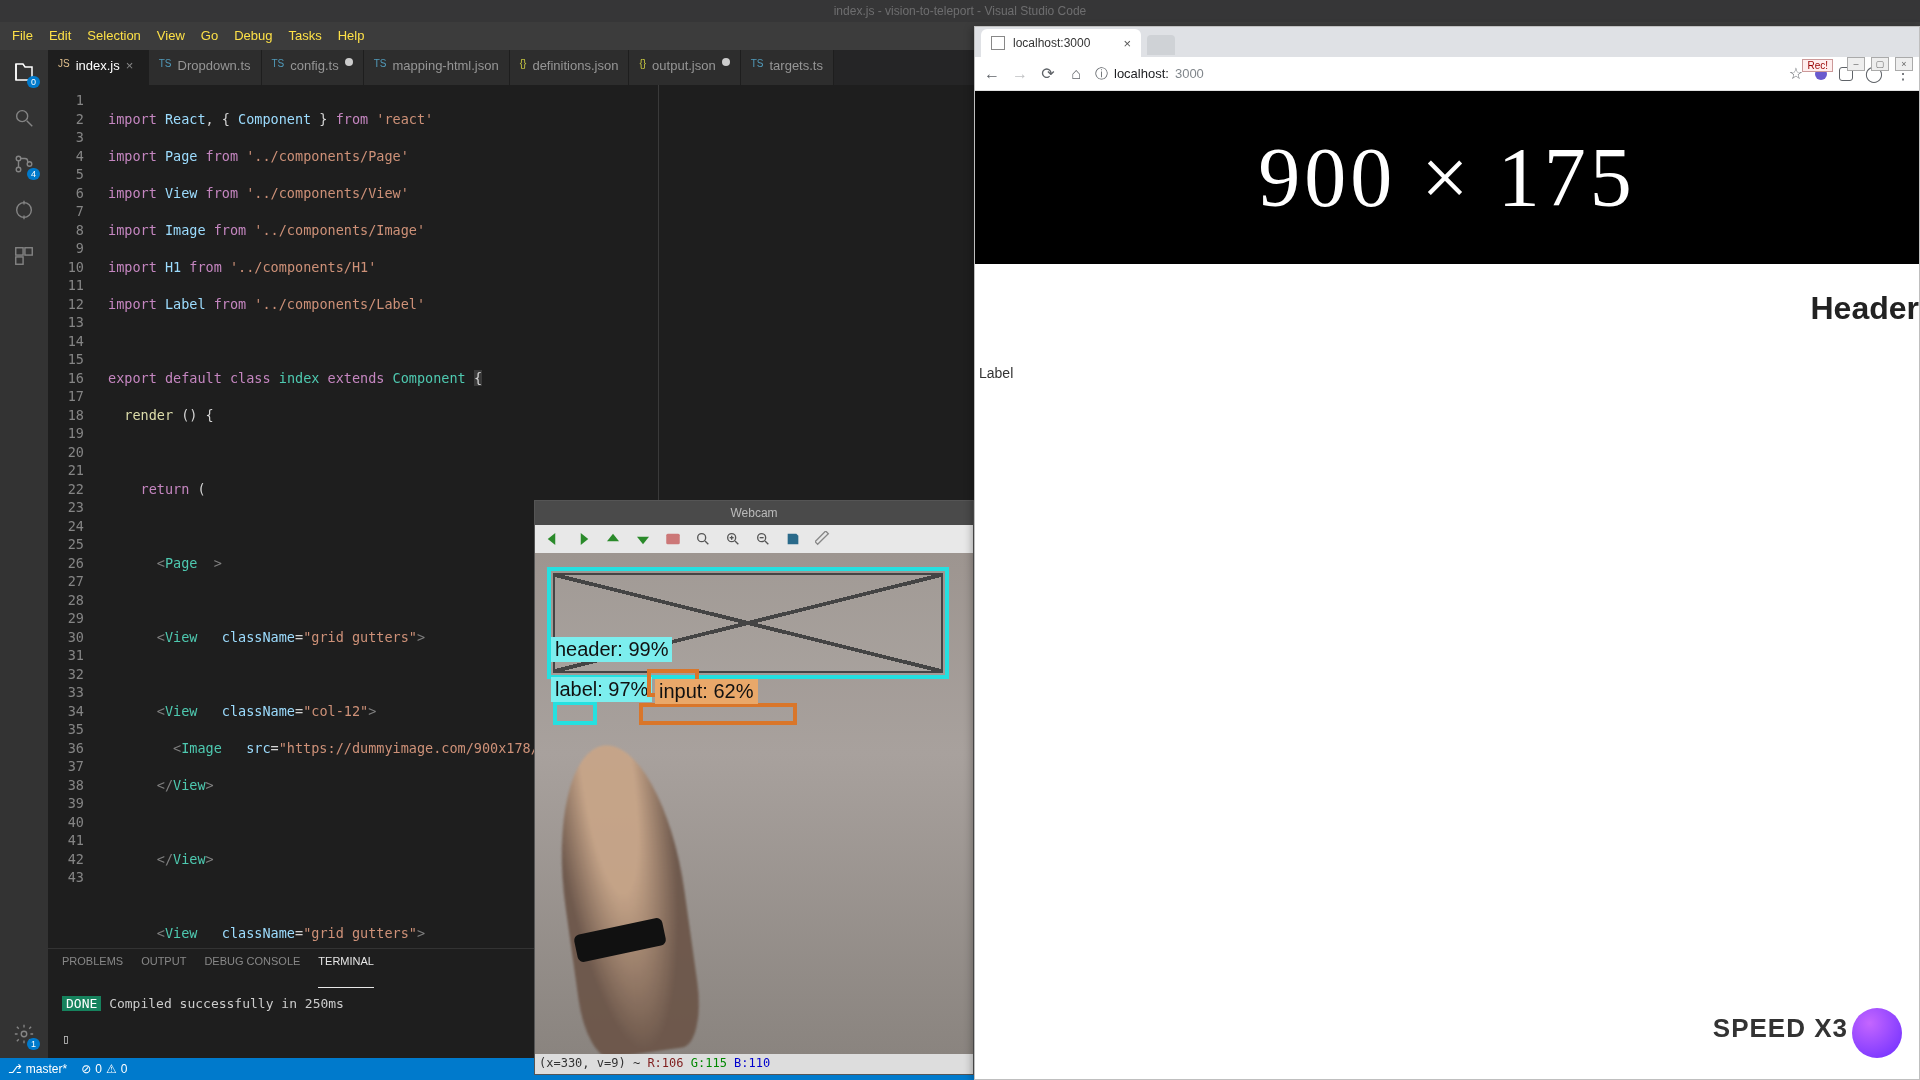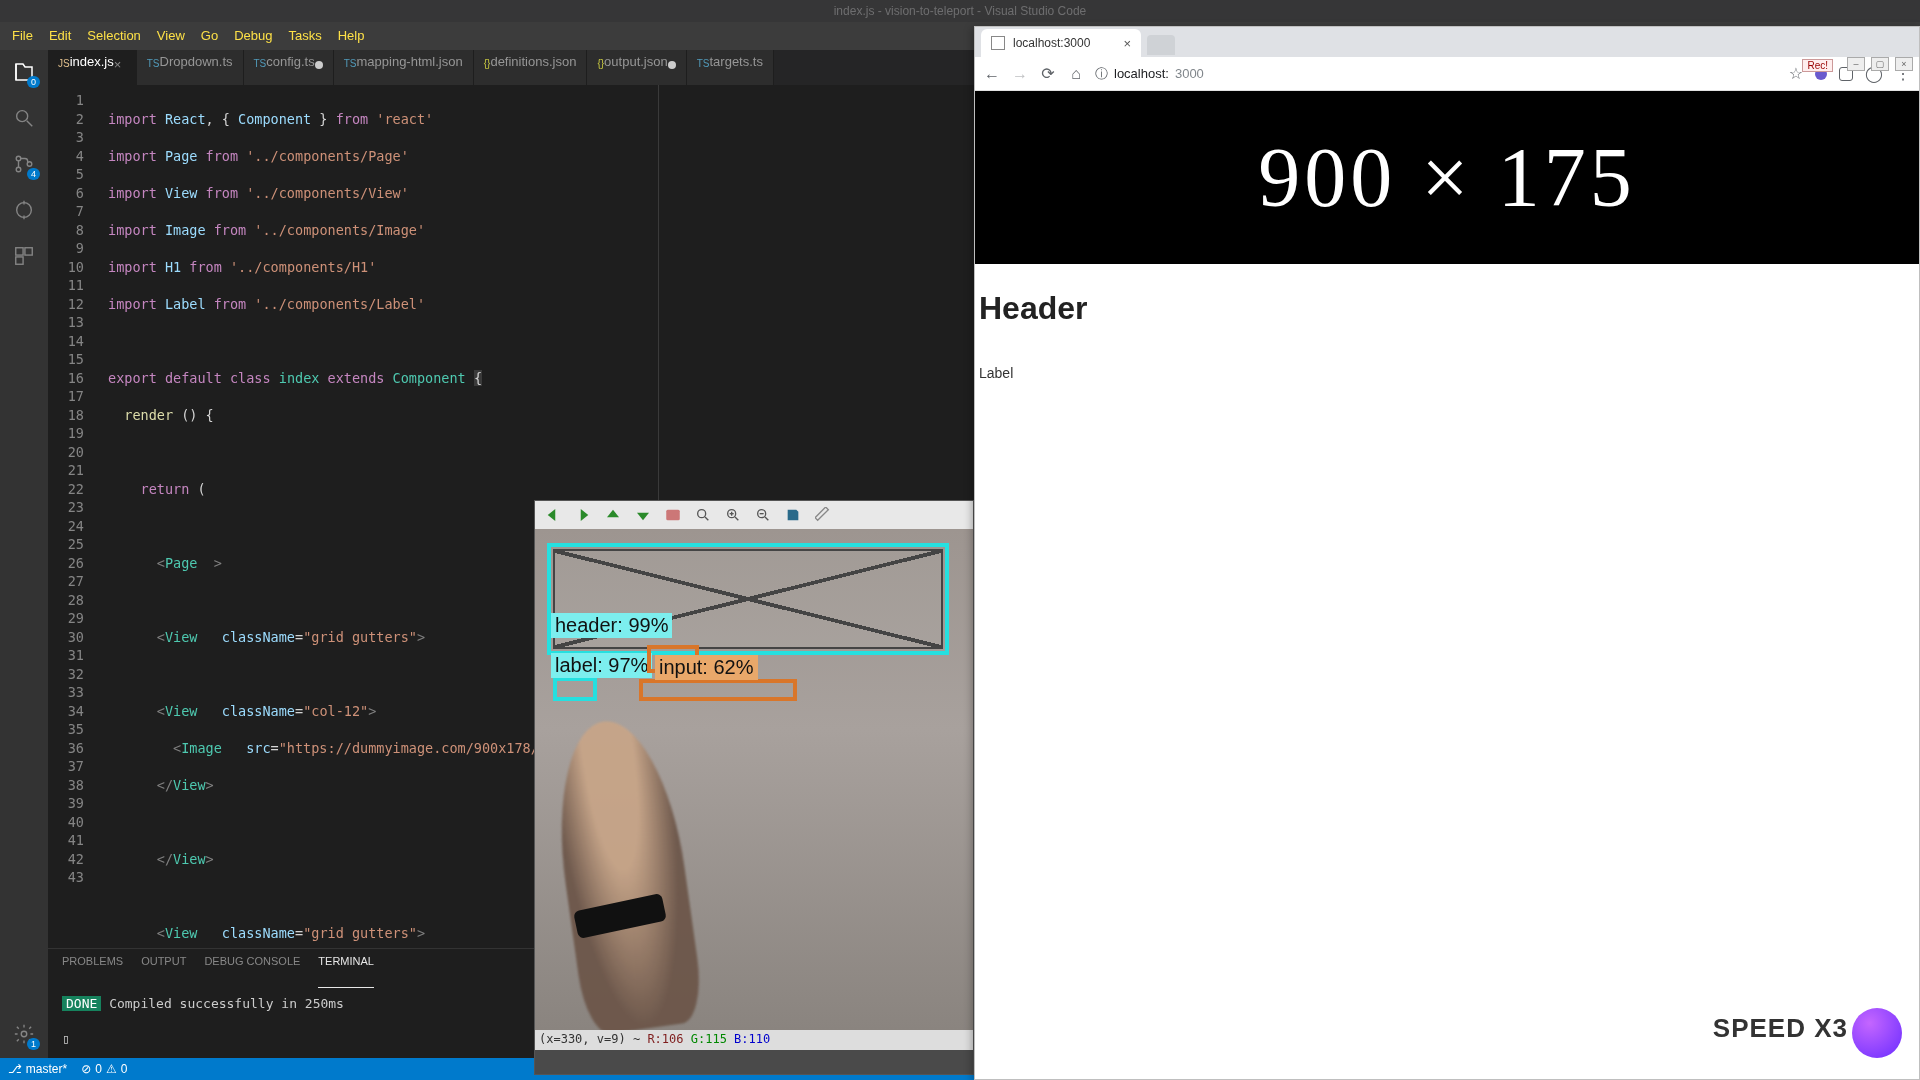--- a/index.html
+++ b/index.html
@@ -17,21 +17,21 @@
 .activitybar { width: 48px; background: #333333; display: flex; flex-direction: column; align-items: center; padding-top: 8px; gap: 18px; }
 .activitybar .act-icon { width: 28px; height: 28px; display: flex; align-items: center; justify-content: center; color: #858585; position: relative; }
 .activitybar .act-icon.active { color: #fff; }
 .act-badge { position: absolute; bottom: -2px; right: -2px; background: #007acc; color: #fff; border-radius: 8px; font-size: 9px; padding: 0 4px; line-height: 12px; }
 .settings-icon { margin-top: auto; margin-bottom: 10px; }
 
 .editor-area { flex: 1; display: flex; flex-direction: column; background: #1e1e1e; min-width: 0; }
 
 
 .tabs { height: 35px; background: #252526; display: flex; align-items: stretch; }
-.tab { display: flex; align-items: flex-end; padding: 16px 10px; font-size: 13px; color: #969696; background: #2d2d2d; border-right: 1px solid #1e1e1e; gap: 0; }
+.tab { display: flex; align-items: flex-start; padding: 8px 10px; font-size: 13px; color: #969696; background: #2d2d2d; border-right: 1px solid #1e1e1e; gap: 6px; }
 .tab.active { background: #1e1e1e; color: #fff; }
 .tab .dirty { width: 8px; height: 8px; border-radius: 50%; background: #ccc; }
 .tab .close { width: 12px; height: 12px; color: #888; }
 .tab-prefix { font-size: 10px; color: #519aba; }
 .tab-prefix.json { color: #cbcb41; }
 .tab-prefix.js { color: #e2c08d; }
 
 
 .editor { flex: 1; display: flex; font-family: Consolas, monospace; font-size: 13.5px; line-height: 18.5px; overflow: hidden; position: relative; }
 .gutter { width: 48px; text-align: right; color: #858585; padding: 6px 12px 0 0; background: #1e1e1e; }
@@ -93,21 +93,21 @@
 .addr-field { flex: 1; display: flex; align-items: center; gap: 6px; font-size: 13px; color: #202124; }
 .addr-field .secure { color: #5f6368; }
 .addr-field .dim { color: #80868b; }
 .addr-right { display: flex; align-items: center; gap: 12px; color: #5f6368; }
 .purple-dot { width: 12px; height: 12px; background: #6a5acd; border-radius: 50%; }
 .pocket { width: 14px; height: 14px; border: 1.5px solid #5f6368; border-radius: 3px; }
 .menu-dots { font-size: 16px; }
 
 .page { padding: 0; }
 .hero-img { margin: 0; width: 100%; height: 173px; background: #000; color: #fff; font-size: 84px; font-weight: 200; display: flex; align-items: center; justify-content: center; letter-spacing: 4px; font-family: "Segoe UI Light","Segoe UI"; }
-.page-h1 { font-size: 32px; font-weight: 700; color: #222; margin: 26px 0 0 4px; }
+.page-h1 { font-size: 32px; font-weight: 700; color: #222; margin: 26px 0 0 4px; text-align: right; }
 .page-label { font-size: 14px; color: #333; margin: 38px 0 0 4px; }
 
 
 .speed-overlay { position: absolute; right: 72px; bottom: 36px; font-size: 26px; font-weight: 700; color: #333; z-index: 20; letter-spacing: 1px;}
 .speed-orb { position: absolute; right: 18px; bottom: 22px; width: 50px; height: 50px; border-radius: 50%; background: radial-gradient(circle at 35% 30%, #c466ff, #6a2cff); z-index: 20; }
 
 
 .desk-winctrls { position: absolute; right: 6px; top: 30px; display: flex; gap: 6px; z-index: 11; }
 .desk-winctrls .dw { width: 18px; height: 14px; border: 1px solid #aaa; background: #eee; font-size: 9px; text-align: center; line-height: 12px; color: #666; }
 .recording-tag { position:absolute; right: 86px; top: 32px; z-index:11; font-size:10px; color:#900; border:1px solid #c99; padding:0 4px; background:#fee;}
@@ -319,20 +319,21 @@
     </div>
   </div>
 </div>
 
 <div class="statusbar">
   <span class="sb-item">⎇ <span>master*</span></span>
   <span class="sb-item">⊘ <span>0</span> ⚠ <span>0</span></span>
 </div>
 
 <div class="webcam-window">
+  <div class="webcam-title">Webcam</div>
   <div class="webcam-toolbar">
     <div class="wt-btn">
         <svg width="18" height="18" viewBox="0 0 24 24">
           <path fill="#2a8a2a" d="M15 4l-10 8 10 8z"></path>
         </svg>
       </div>
     <div class="wt-btn">
         <svg width="18" height="18" viewBox="0 0 24 24">
           <path fill="#2a8a2a" d="M9 4l10 8-10 8z"></path>
         </svg>

